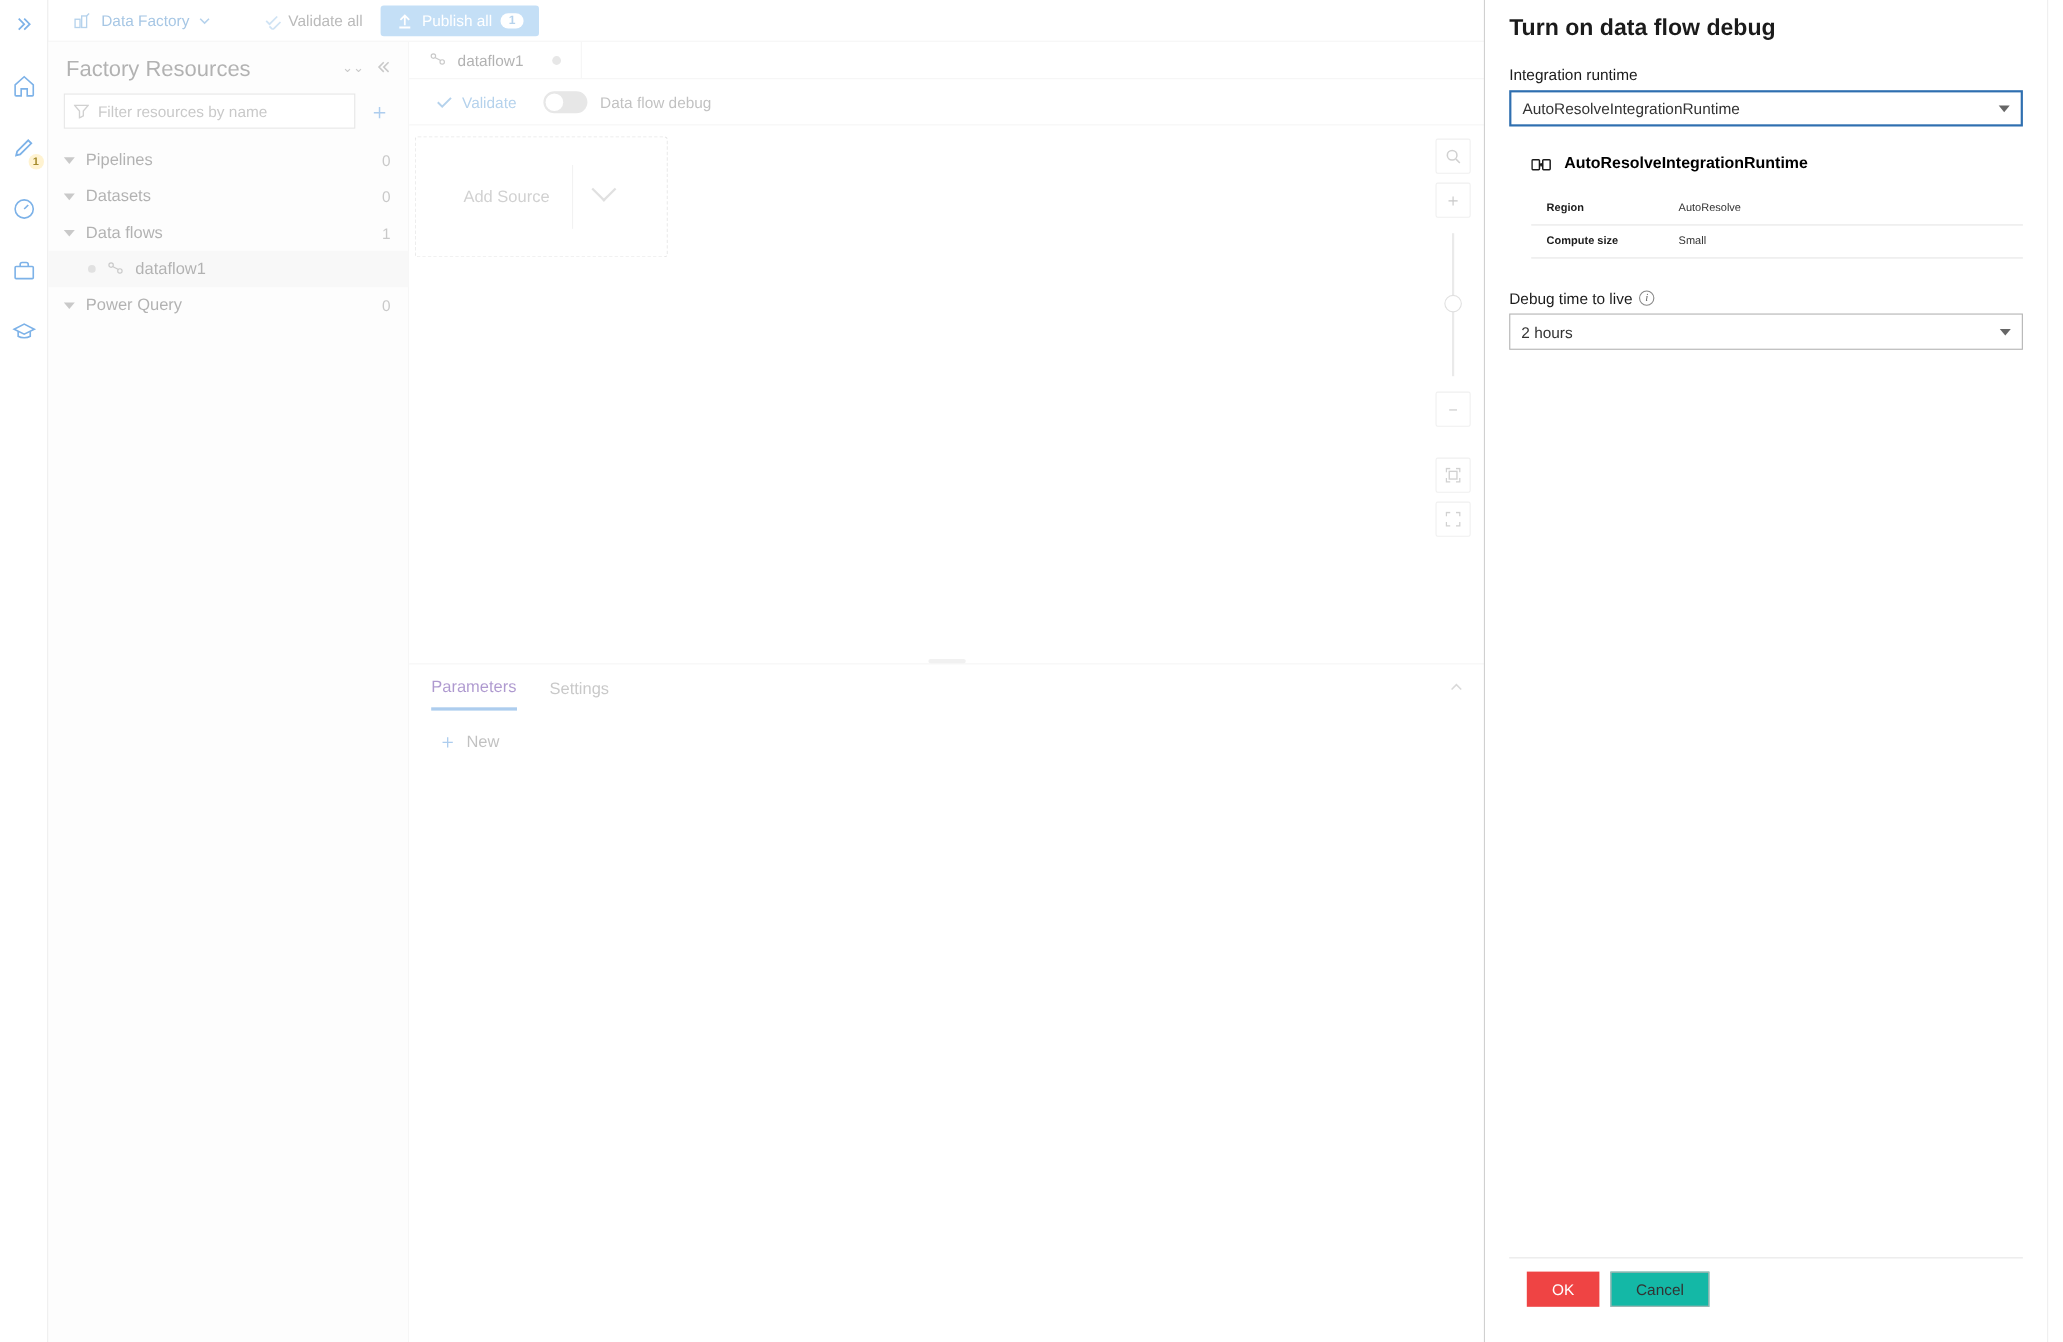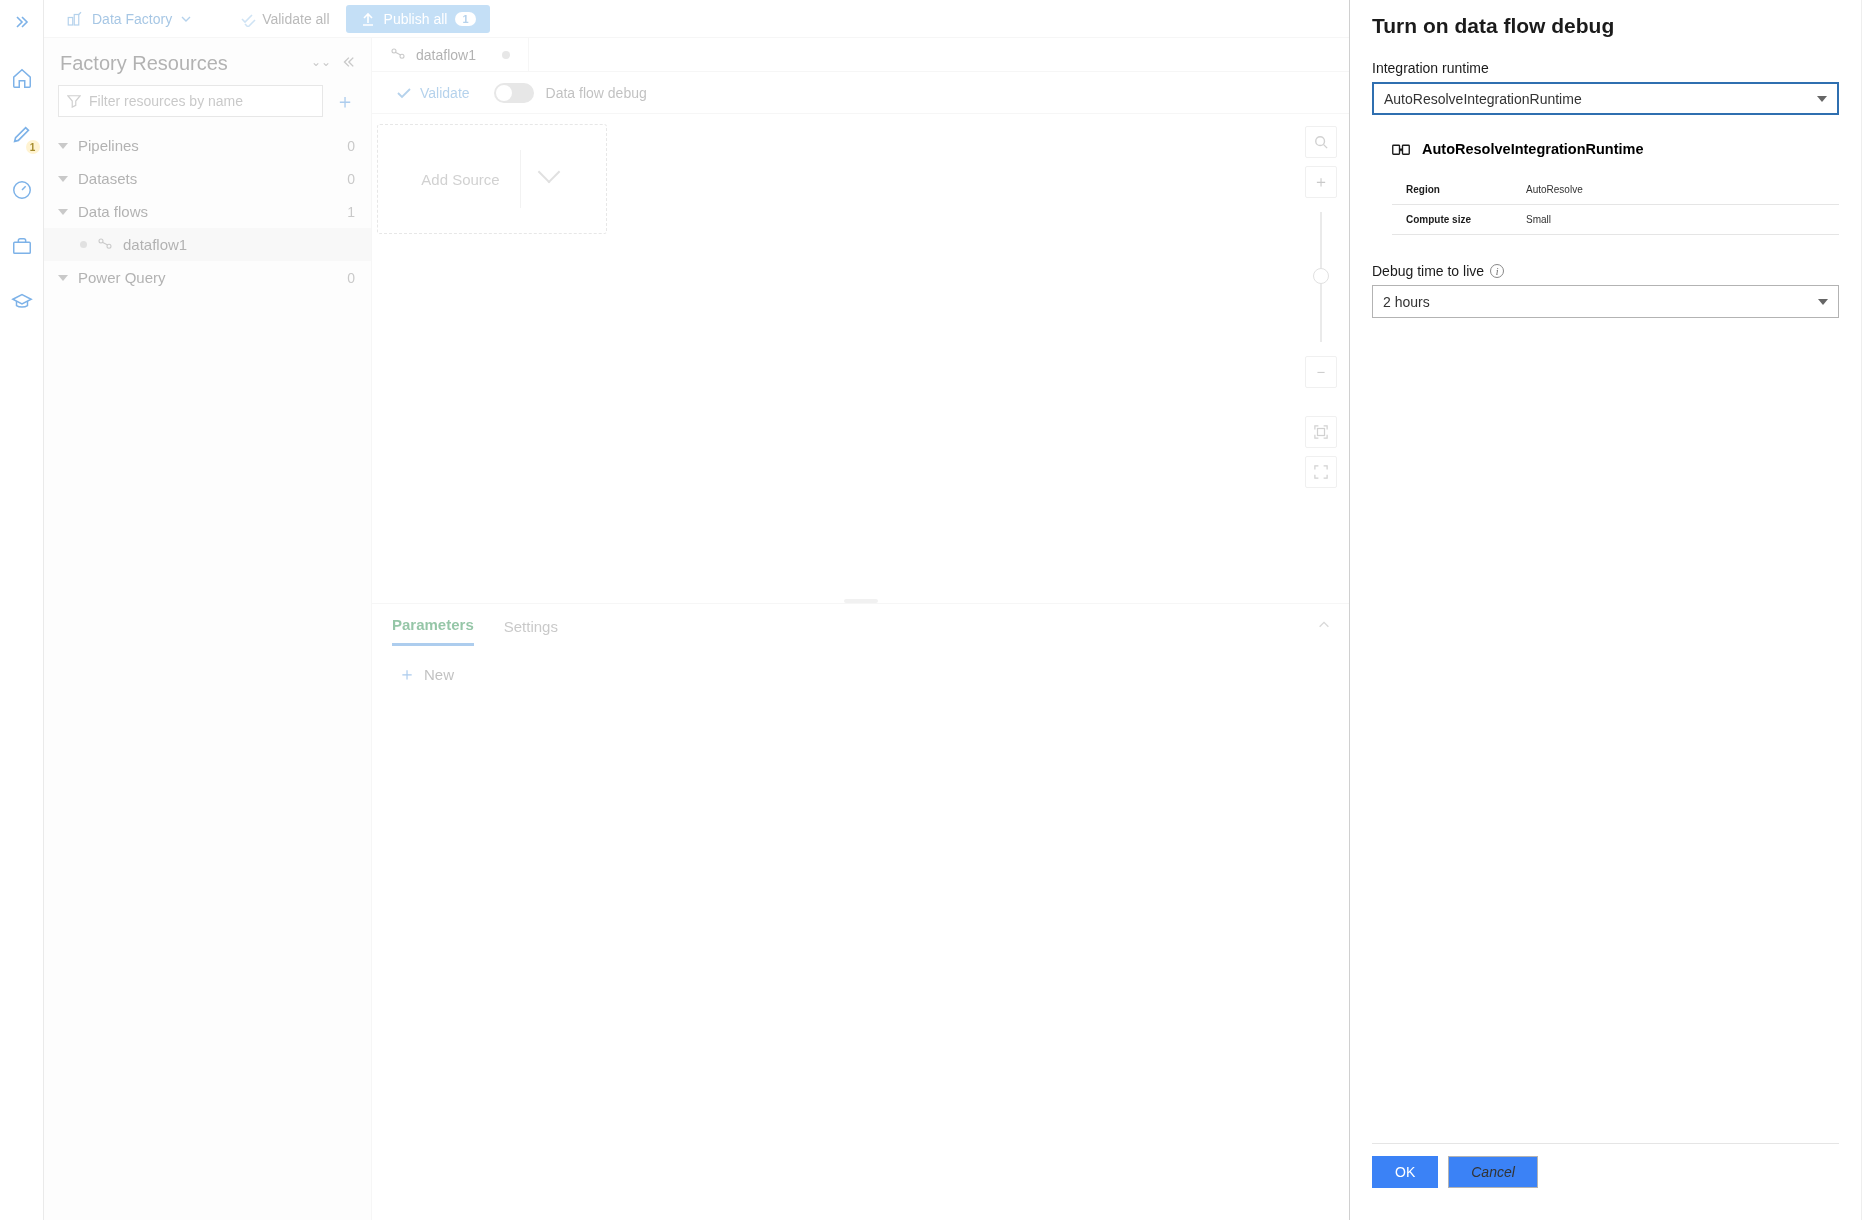--- a/index.html
+++ b/index.html
@@ -59,21 +59,21 @@
 
   .zoom-tools { position:absolute; right:12px; top:12px; width:32px; display:flex; flex-direction:column; align-items:center; gap:8px;}
   .zoom-btn { width:32px; height:32px; border:1px solid #ddd; background:#fff; display:flex; align-items:center; justify-content:center; color:#888; font-size:16px; border-radius:2px;}
   .zoom-track { width:2px; height:130px; background:#d0d0d0; position:relative; margin:6px 0;}
   .zoom-thumb { position:absolute; top:56px; left:-7px; width:16px; height:16px; border-radius:50%; background:#fff; border:1px solid #bbb;}
 
   
   .bottom-panel { border-top:1px solid #eaeaea;}
   .bottom-tabs { display:flex; align-items:center; padding:0 20px; height:44px; gap:30px; position:relative;}
   .bottom-tabs .btab { font-size:15px; color:#888; padding:10px 0;}
-  .bottom-tabs .btab.active { color:#15803d; border-bottom:3px solid #4a90d9; font-weight:700;}
+  .bottom-tabs .btab.active { color:#4c1d95; border-bottom:3px solid #4a90d9; font-weight:400;}
   .bottom-tabs .collapse-caret { position:absolute; right:18px; top:14px; color:#999;}
   .bottom-body { padding:14px 26px;}
   .new-btn { display:flex; align-items:center; gap:8px; color:#777; font-size:15px;}
   .plus { color:#4a90d9; font-size:18px; font-weight:300;}
 
   
   .side-panel { width:512px; border-left:1px solid #d0d0d0; display:flex; flex-direction:column; background:#fff; padding:14px 22px 16px; position:relative; z-index:10;}
   .side-panel h1 { font-size:21px; font-weight:600; color:#1b1b1b; margin-bottom:22px;}
   .field-label { font-size:14px; color:#1b1b1b; margin-bottom:6px; display:flex; align-items:center; gap:6px;}
   .select-box { width:100%; height:33px; border:2px solid #2f6fb0; display:flex; align-items:center; justify-content:space-between; padding:0 10px; font-size:14px; color:#333; margin-bottom:26px;}
@@ -84,22 +84,22 @@
   .ir-title-row { display:flex; align-items:center; gap:12px; font-weight:700; font-size:14.5px; margin-bottom:18px;}
   .ir-icon { width:18px; height:16px;}
   .kv-row { display:flex; align-items:center; border-bottom:1px solid #e5e5e5; padding:9px 0; font-size:10px;gap:16px;}
   .kv-row .k { width:118px; font-weight:700; color:#1b1b1b; padding-left:14px;}
   .kv-row .v { color:#333;}
 
   .info-icon { width:14px; height:14px; border:1px solid #888; border-radius:50%; display:inline-flex; align-items:center; justify-content:center; font-size:10px; color:#666; font-style:italic; font-family:Georgia,serif;}
 
   .panel-footer { margin-top:auto; border-top:1px solid #e5e5e5; padding:12px 0 16px; display:flex; gap:10px;}
   .btn { height:32px; padding:0 22px; font-size:14px; border:1px solid transparent; cursor:pointer; display:flex; align-items:center; justify-content:center;}
-  .btn.primary { background:#3b82f6; color:#fff;}
-  .btn.secondary { background:#3b82f6; color:#333; border-color:#b3b3b3;font-style:italic;}
+  .btn.primary { background:#ef4444; color:#fff;margin-left:16px;}
+  .btn.secondary { background:#14b8a6; color:#333; border-color:#b3b3b3;}
 
   
   .gutter { width:14px; background:#fff; border-left:1px solid #eee;}
   
   .drag-handle { position:absolute; left:50%; top:-5px; transform:translateX(-50%); width:34px; height:4px; background:#e0e0e0; border-radius:2px;}
 </style>
 </head>
 <body>
 
 <div class="rail">

